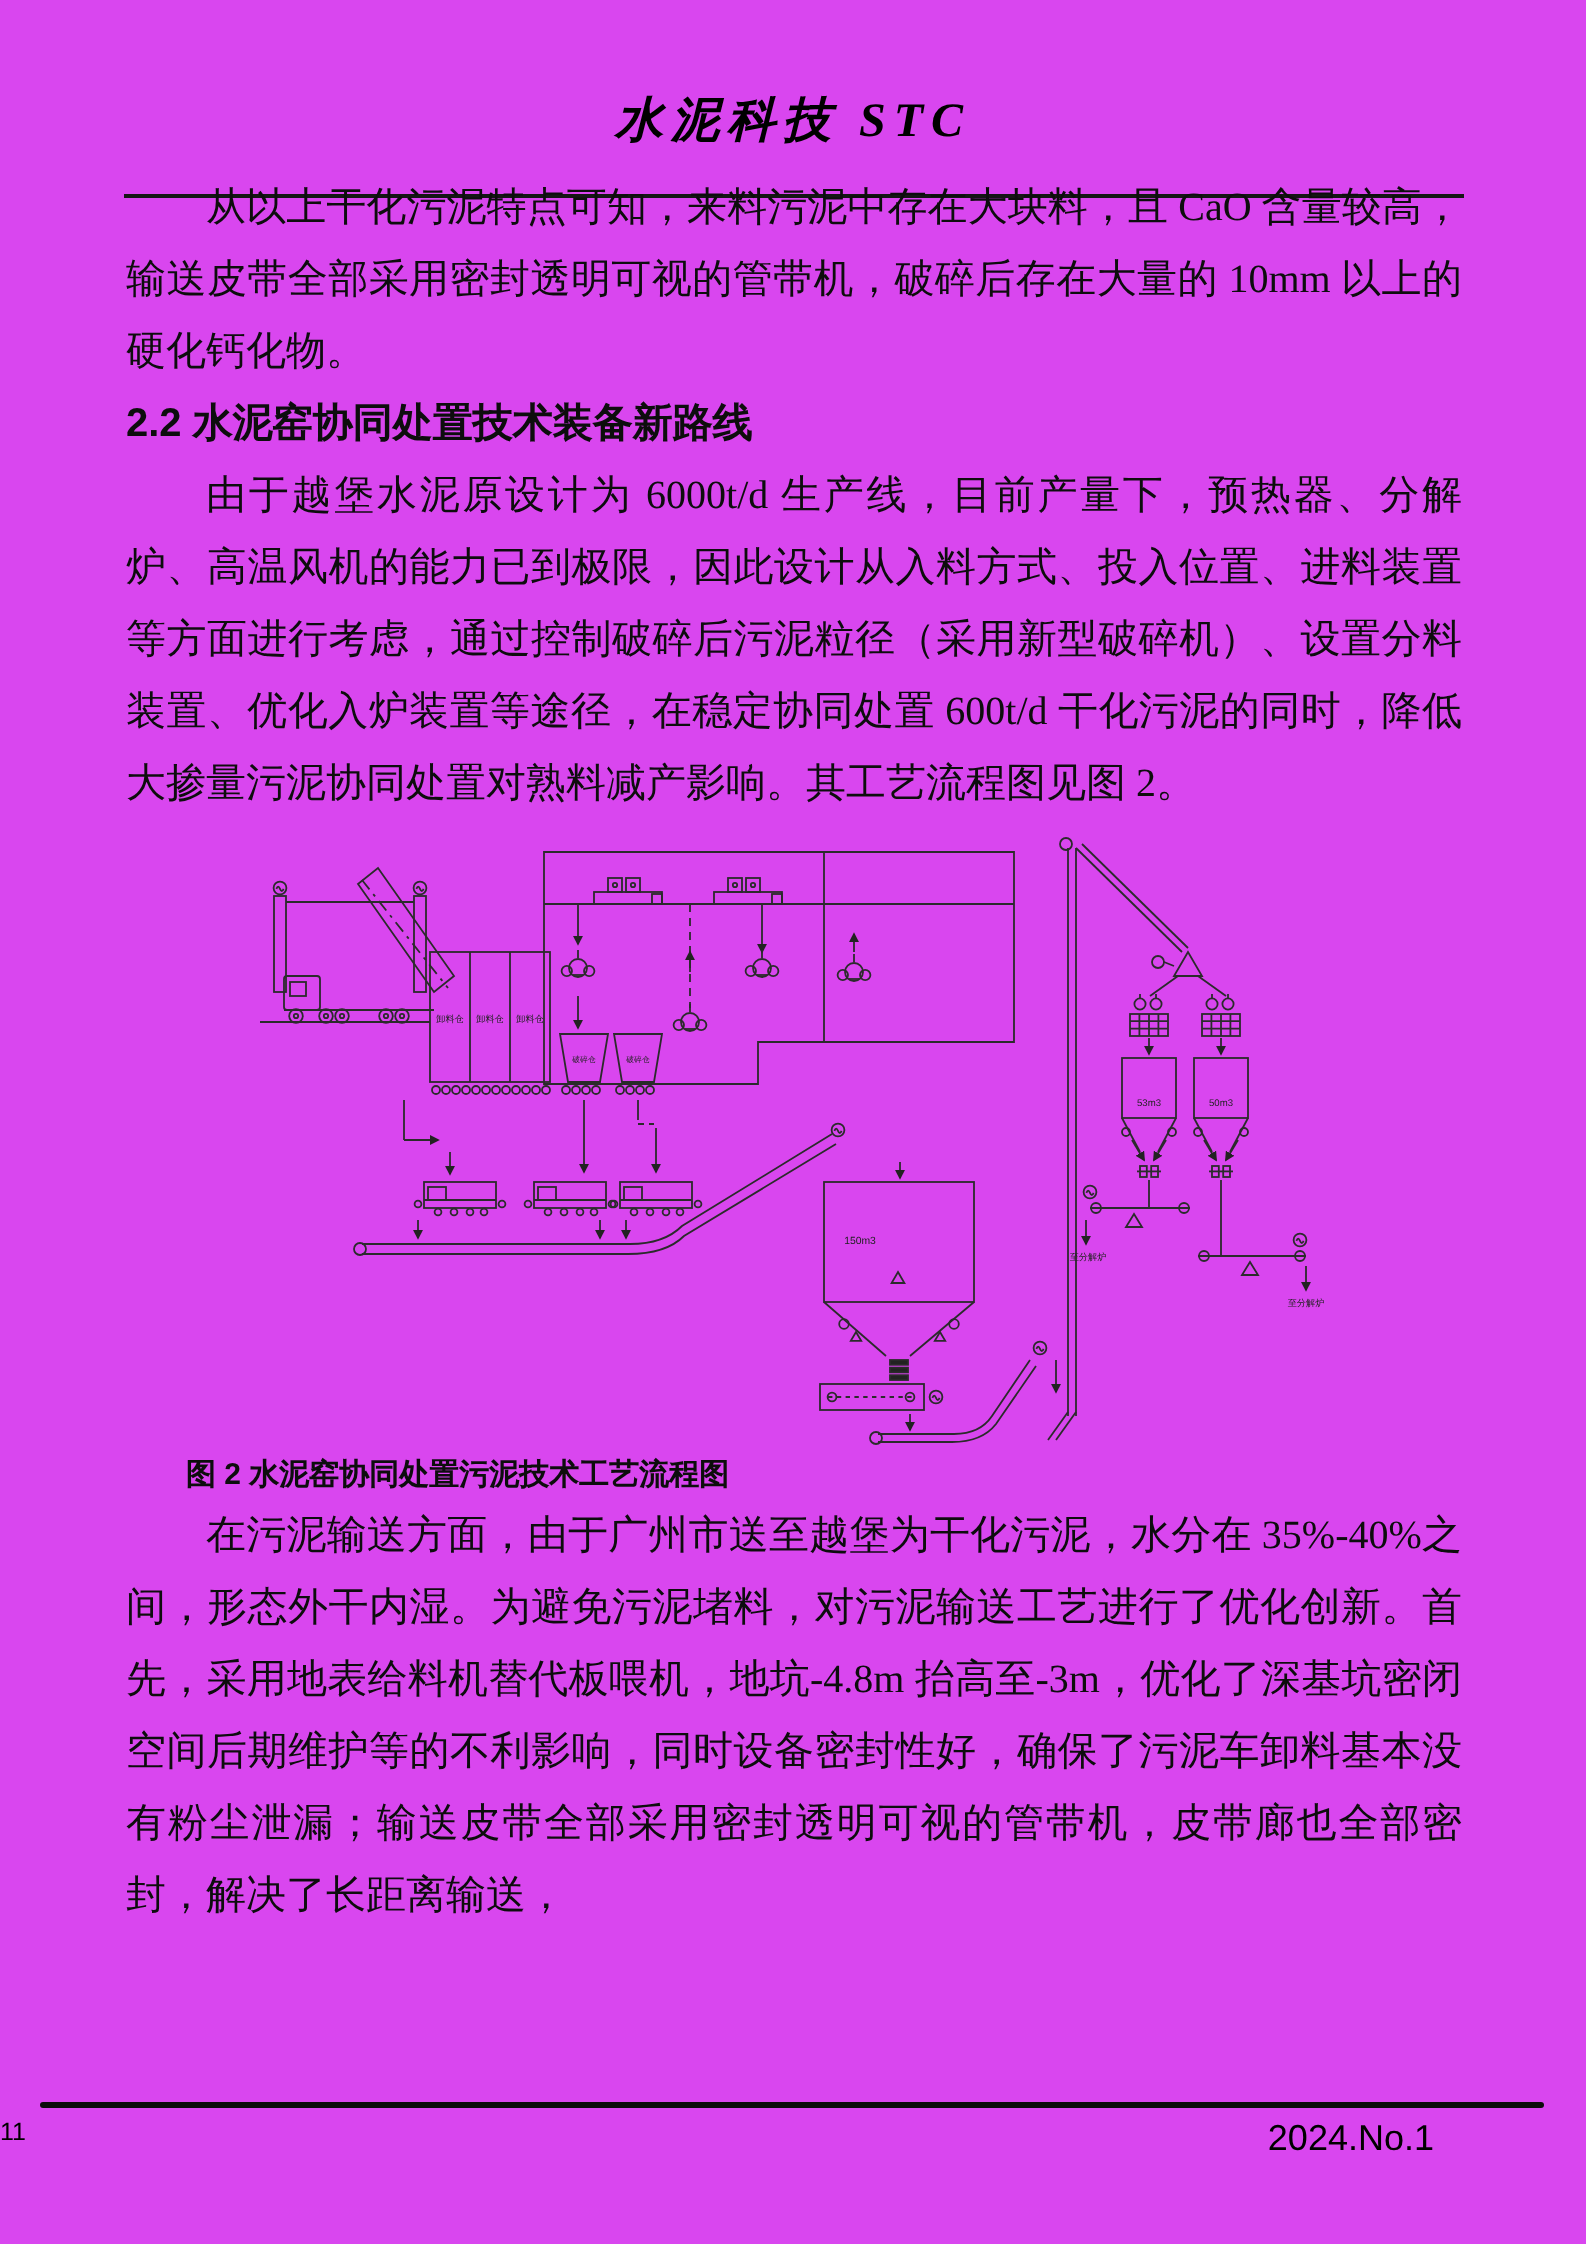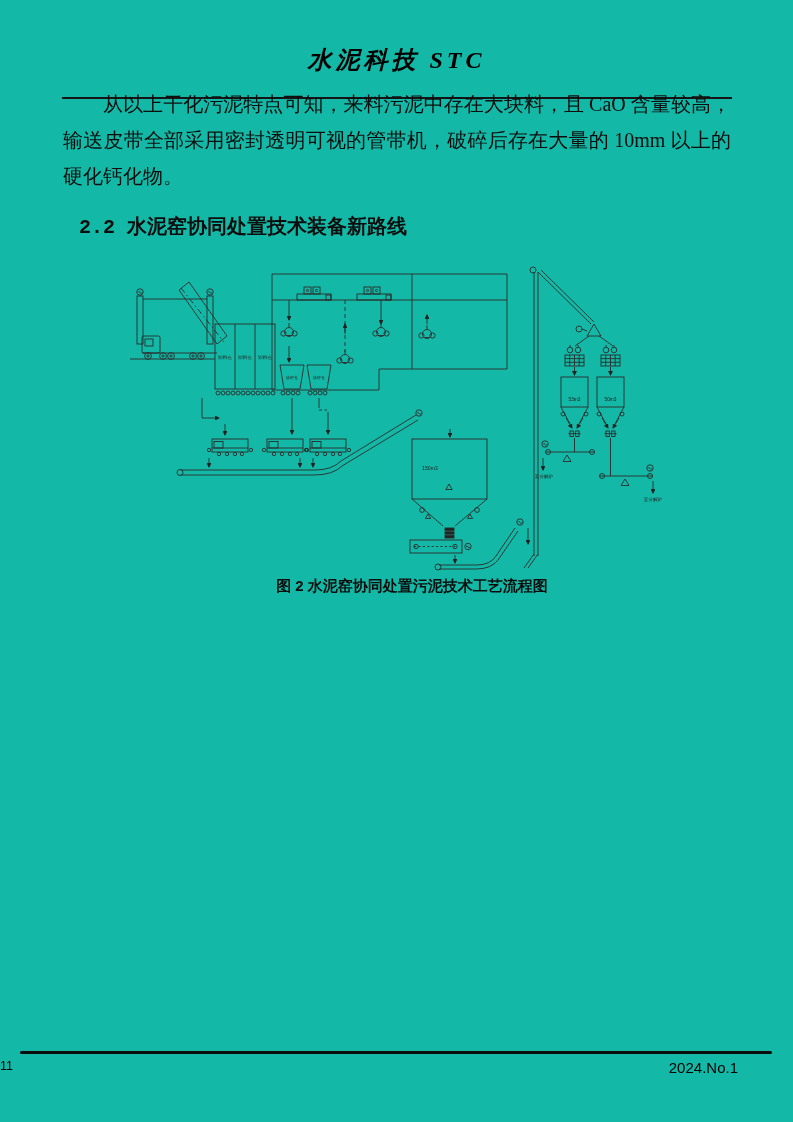--- a/index.html
+++ b/index.html
@@ -1,50 +1,51 @@
 <!DOCTYPE html>
 <html><head>
 <meta charset="utf-8">
 <style>
   html,body{margin:0;padding:0;background:#ffffff;}
   body{width:793px;height:1122px;position:relative;overflow:hidden;
        font-family:"Liberation Serif","DejaVu Serif",serif;color:#111;}
-  .page{position:relative;width:793px;height:1122px;background:#14b8a6;}
+  .page{position:relative;width:793px;height:1122px;background:#d946ef;}
   .journal-title{position:absolute;top:44px;left:0;width:100%;text-align:center;
        font-size:24px;font-weight:bold;font-style:italic;letter-spacing:4px;color:#000;}
   .header-rule{position:absolute;top:97px;left:62px;width:670px;height:0;
        border-top:2.6px solid #151515;}
   .content{position:absolute;left:63px;top:86px;width:668px;font-size:20px;
        line-height:36px;text-align:justify;color:#0d0d0d;}
   .content p{margin:0;text-indent:2em;}
-  .content h2{margin:16px;font-size:20px;line-height:36px;font-weight:bold;
-       font-family:Liberation Mono, monospace;text-indent:0;}
+  .content h2{margin:0;font-size:20px;line-height:36px;font-weight:bold;
+       font-family:Liberation Sans, sans-serif;text-indent:0;}
   .figure-wrap{margin:4px 0 0 0;}
   .figure-wrap svg{display:block;margin-left:54px;}
-  .figure-caption{text-align:center;font-size:15px;line-height:24px;font-weight:bold;
+  .figure-caption{font-size:15px;line-height:24px;font-weight:bold;
        font-family:"Liberation Sans","DejaVu Sans",sans-serif;margin:0 0 6px 0;text-indent:0;}
   .footer-rule{position:absolute;top:1051px;left:20px;width:752px;height:3.4px;
        background:#0c0c0c;border-radius:2px;}
   .footer-page{position:absolute;top:1059px;left:0;width:100%;text-align:left;
        font-size:12.5px;font-family:"Liberation Sans","DejaVu Sans",sans-serif;color:#000;}
-  .footer-issue{position:absolute;top:1059px;right:55px;font-size:15px;
+  .footer-issue{position:absolute;top:1059px;right:76px;font-size:18px;
        font-family:"Liberation Sans","DejaVu Sans",sans-serif;color:#000;text-align:right;}
   svg text{font-family:"Liberation Sans","DejaVu Sans",sans-serif;fill:#222;stroke:none;}
 </style>
 </head>
 <body>
 
 <div class="page">
 
   <div class="journal-title">水泥科技 STC</div>
   <div class="header-rule"></div>
 
   <div class="content">
     <p>从以上干化污泥特点可知，来料污泥中存在大块料，且 CaO 含量较高，输送皮带全部采用密封透明可视的管带机，破碎后存在大量的 10mm 以上的硬化钙化物。</p>
     <h2>2.2 水泥窑协同处置技术装备新路线</h2>
+    <p>由于越堡水泥原设计为 6000t/d 生产线，目前产量下，预热器、分解炉、高温风机的能力已到极限，因此设计从入料方式、投入位置、进料装置等方面进行考虑，通过控制破碎后污泥粒径（采用新型破碎机）、设置分料装置、优化入炉装置等途径，在稳定协同处置 600t/d 干化污泥的同时，降低大掺量污泥协同处置对熟料减产影响。其工艺流程图见图 2。</p>
 
     <div class="figure-wrap">
       <svg width="660" height="312" viewBox="0 0 660 312">
         <defs>
           <marker id="arr" viewBox="0 0 8 8" refX="6.5" refY="4" markerWidth="5.5" markerHeight="5.5" orient="auto-start-reverse">
             <path d="M0 0 L8 4 L0 8 z" fill="#222"></path>
           </marker>
           <g id="grab">
             <line x1="0" y1="-9" x2="0" y2="-5"></line>
             <circle cx="0" cy="0" r="4.5"></circle>
@@ -308,19 +309,20 @@
             <use href="#motor" x="533" y="206"></use>
             <line x1="536" y1="219" x2="536" y2="231" marker-end="url(#arr)"></line>
             <text x="536" y="239" font-size="4.6" text-anchor="middle">至分解炉</text>
           </g>
 
         </g>
       </svg>
       <p class="figure-caption">图 2 水泥窑协同处置污泥技术工艺流程图</p>
     </div>
 
+    <p>在污泥输送方面，由于广州市送至越堡为干化污泥，水分在 35%-40%之间，形态外干内湿。为避免污泥堵料，对污泥输送工艺进行了优化创新。首先，采用地表给料机替代板喂机，地坑-4.8m 抬高至-3m，优化了深基坑密闭空间后期维护等的不利影响，同时设备密封性好，确保了污泥车卸料基本没有粉尘泄漏；输送皮带全部采用密封透明可视的管带机，皮带廊也全部密封，解决了长距离输送，</p>
   </div>
 
   <div class="footer-rule"></div>
   <div class="footer-page">11</div>
   <div class="footer-issue">2024.No.1</div>
 
 </div>
 
 </body></html>

